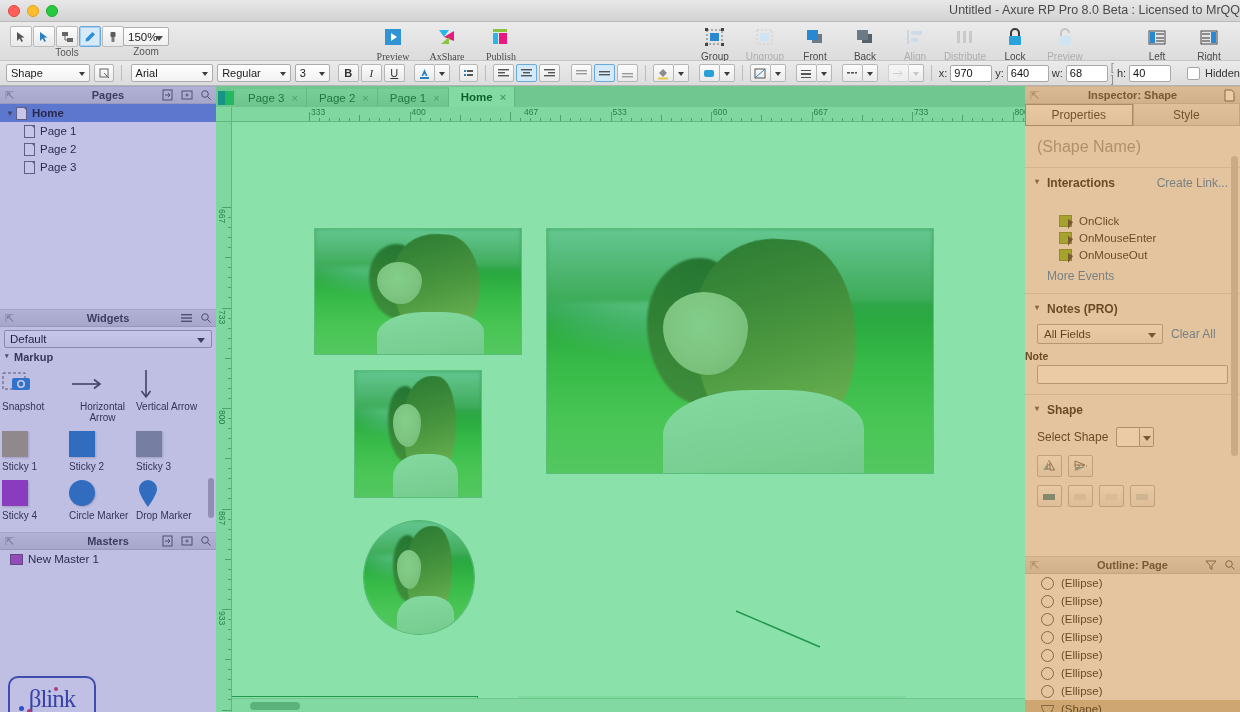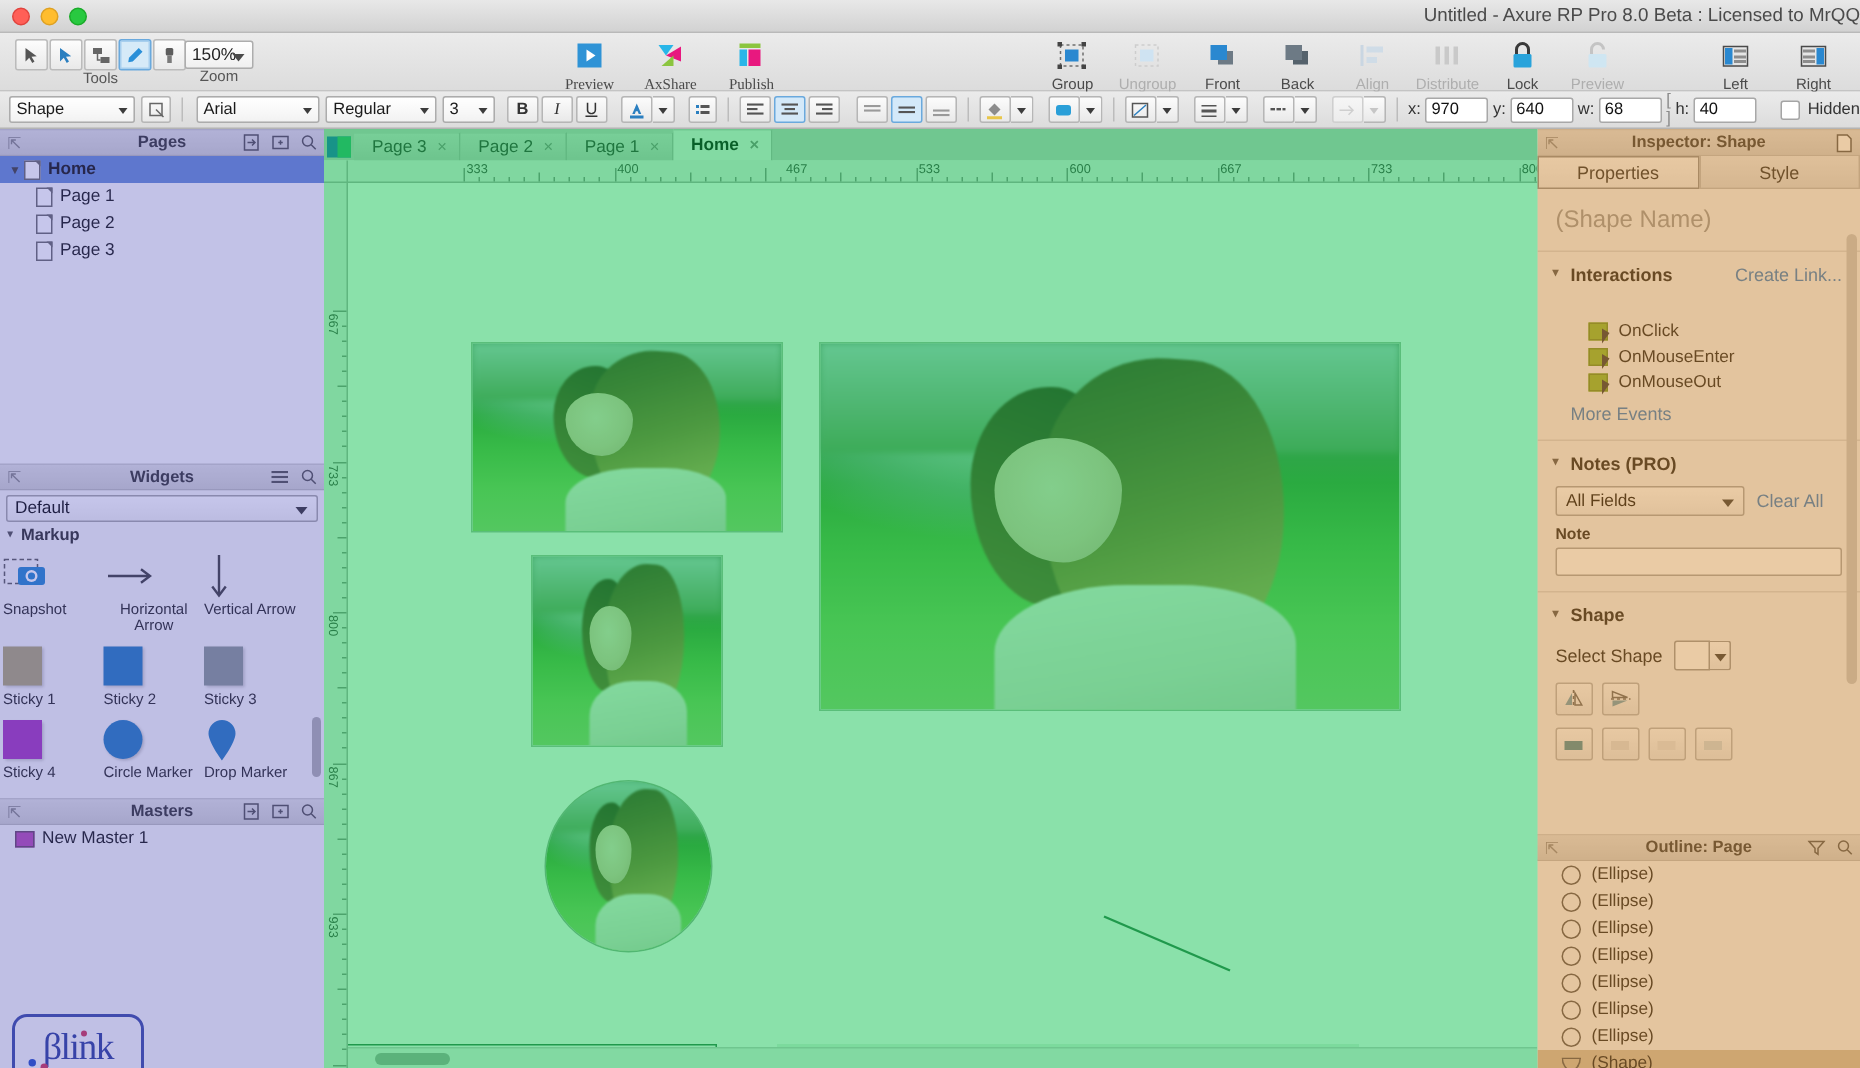--- a/index.html
+++ b/index.html
@@ -256,21 +256,21 @@
     border-left:5px solid #3a3a3a; border-bottom:7px solid transparent; border-top:3px solid transparent;
   }
   .more-evt { padding-left:22px; margin-top:6px; font-size:12px; color:#3b7fc4; }
   .rowflex { display:flex; align-items:center; gap:8px; padding:0 12px; }
   .rcombo {
     height:20px; border:1px solid #a8a8a8; border-radius:2px; background:linear-gradient(#fff,#efefef);
     display:flex; align-items:center; padding-left:6px; font-size:11.5px; color:#111; position:relative;
   }
   .rcombo:after{ content:""; position:absolute; right:6px; top:8px;
     border-left:4px solid transparent; border-right:4px solid transparent; border-top:5px solid #3c3c3c;}
-  .note-lbl { font-size:10.5px; font-weight:bold; color:#222; padding-left:12px; margin-top:6px;}
+  .note-lbl { font-size:10.5px; font-weight:bold; color:#222; padding-left:0; margin-top:6px;}
   .note-box { margin:3px 12px 0 12px; height:19px; border:1px solid #a8a8a8; background:#fff; border-radius:2px;}
   .swatchbox { width:24px; height:20px; border:1px solid #9a9a9a; background:#fff; border-radius:2px 0 0 2px;}
   .swatcharrow { width:14px; height:20px; border:1px solid #9a9a9a; border-left:none; border-radius:0 2px 2px 0;
     background:linear-gradient(#fff,#eee); position:relative;}
   .swatcharrow:after{content:"";position:absolute;left:3px;top:8px;border-left:4px solid transparent;border-right:4px solid transparent;border-top:5px solid #3c3c3c;}
   .iconbtn { width:25px; height:22px; border:1px solid #b6b6b6; border-radius:2px;
     background:linear-gradient(#fbfbfb,#e9e9e9); display:flex; align-items:center; justify-content:center;}
 
   .outline-body { background:#f5f5f5; height:166px; overflow:hidden; position:relative;}
   .ol-row { height:18px; display:flex; align-items:center; gap:7px; padding-left:16px; font-size:11.5px; color:#222;}

